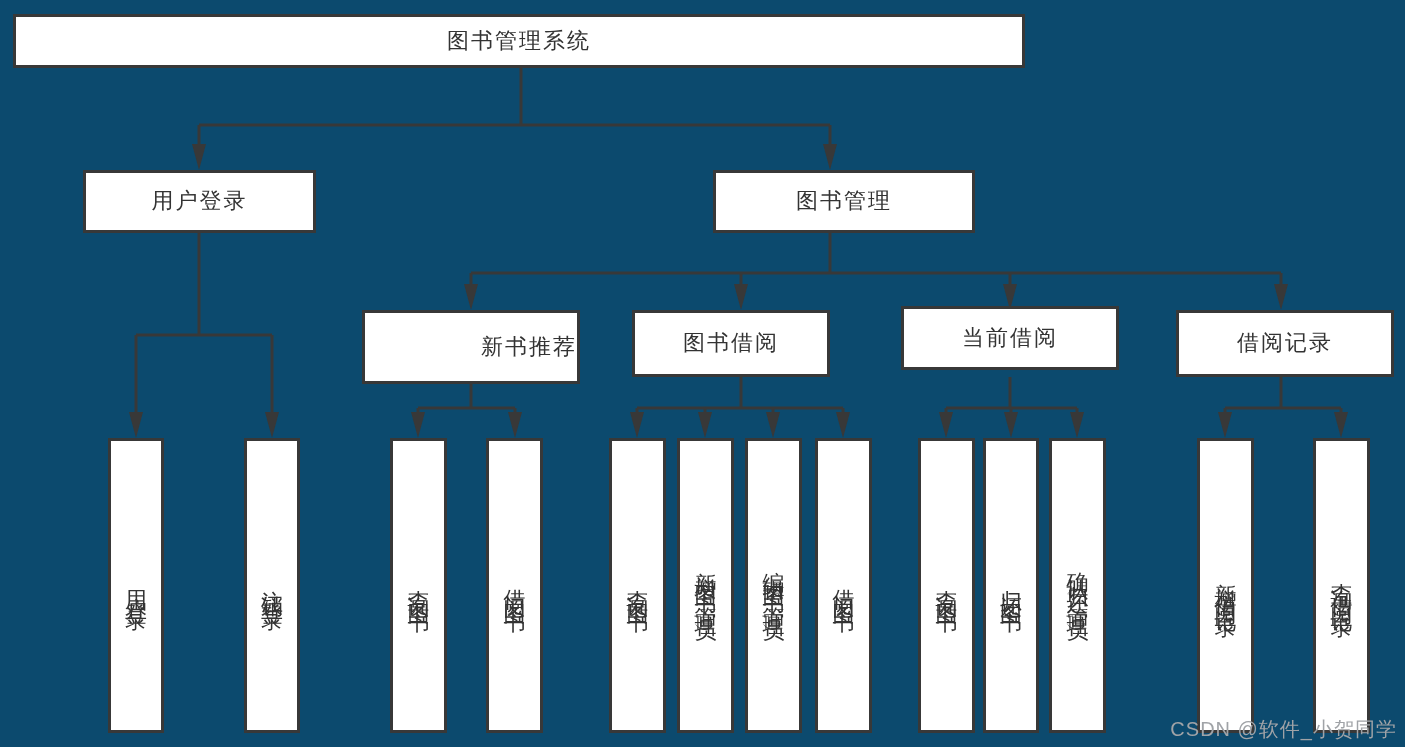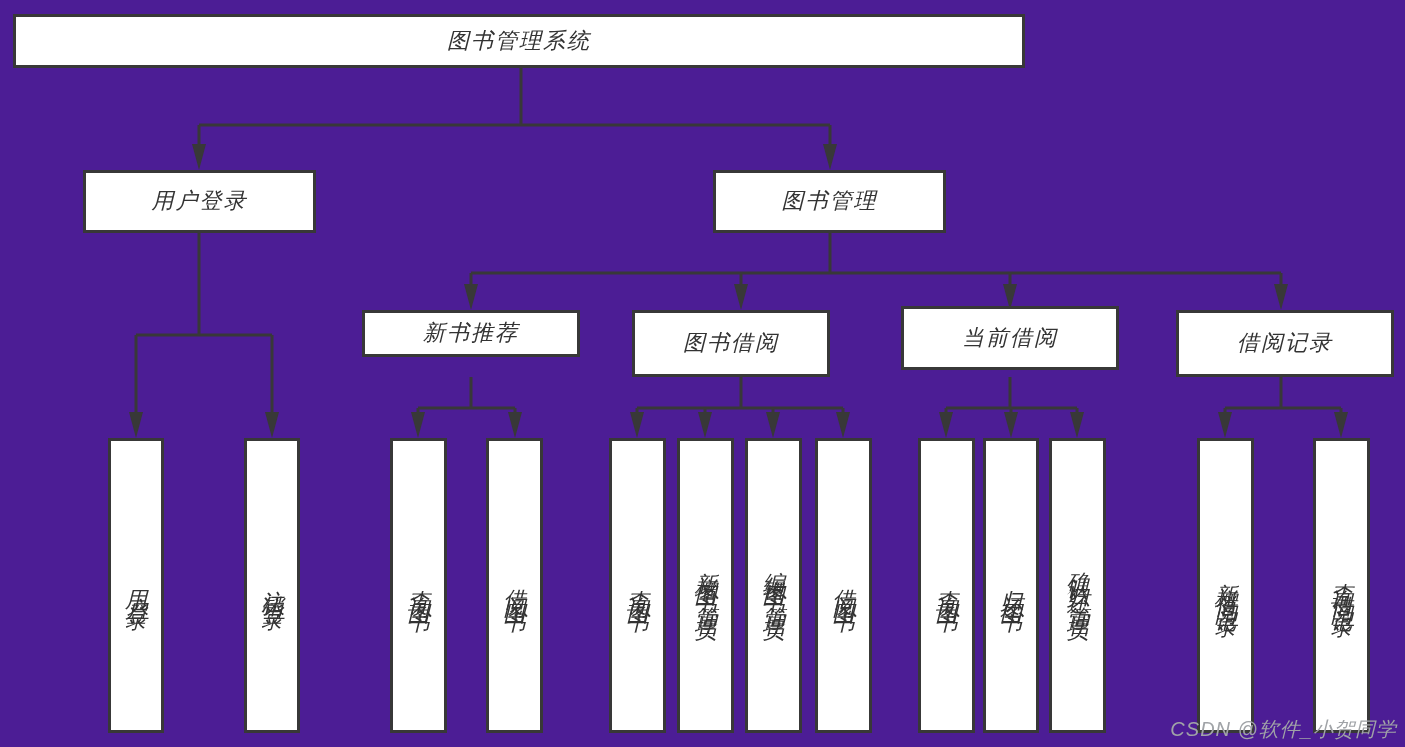--- a/index.html
+++ b/index.html
@@ -1,18 +1,18 @@
 <!DOCTYPE html>
 <html><head>
 <meta charset="utf-8">
 <style>
   html,body{margin:0;padding:0;background:#ffffff;}
   #canvas{
-    position:relative;width:1405px;height:747px;background:#4c1d95;overflow:hidden;
-    font-family:"Liberation Sans", sans-serif;color:#333333;font-style:italic;
+    position:relative;width:1405px;height:747px;background:#0c4a6e;overflow:hidden;
+    font-family:"Liberation Sans", sans-serif;color:#333333;
   }
   #wires{position:absolute;left:0;top:0;width:1405px;height:747px;}
   .node{
     position:absolute;box-sizing:border-box;background:#ffffff;border:3px solid #383838;
     display:flex;align-items:center;justify-content:center;text-align:center;
   }
   .node .lbl{font-size:22px;letter-spacing:2px;line-height:1.2;white-space:nowrap;}
   .node .vlbl{
     writing-mode:vertical-rl;text-orientation:mixed;
     font-size:22px;letter-spacing:7px;line-height:1;white-space:nowrap;
@@ -61,25 +61,25 @@
     </g>
   </svg>
 
   <div class="node" style="left:13px;top:14px;width:1012px;height:54px;">
     <span class="lbl">图书管理系统</span>
   </div>
 
   <div class="node" style="left:83px;top:170px;width:233px;height:63px;">
     <span class="lbl">用户登录</span>
   </div>
-  <div class="node" style="left:713px;top:170px;width:233px;height:63px;">
+  <div class="node" style="left:713px;top:170px;width:262px;height:63px;">
     <span class="lbl">图书管理</span>
   </div>
 
-  <div class="node" style="left:362px;top:310px;width:218px;height:47px;">
+  <div class="node" style="left:362px;top:310px;width:218px;height:74px;justify-content:flex-end;">
     <span class="lbl">新书推荐</span>
   </div>
   <div class="node" style="left:632px;top:310px;width:198px;height:67px;">
     <span class="lbl">图书借阅</span>
   </div>
   <div class="node" style="left:901px;top:306px;width:218px;height:64px;">
     <span class="lbl">当前借阅</span>
   </div>
   <div class="node" style="left:1176px;top:310px;width:218px;height:67px;">
     <span class="lbl">借阅记录</span>

